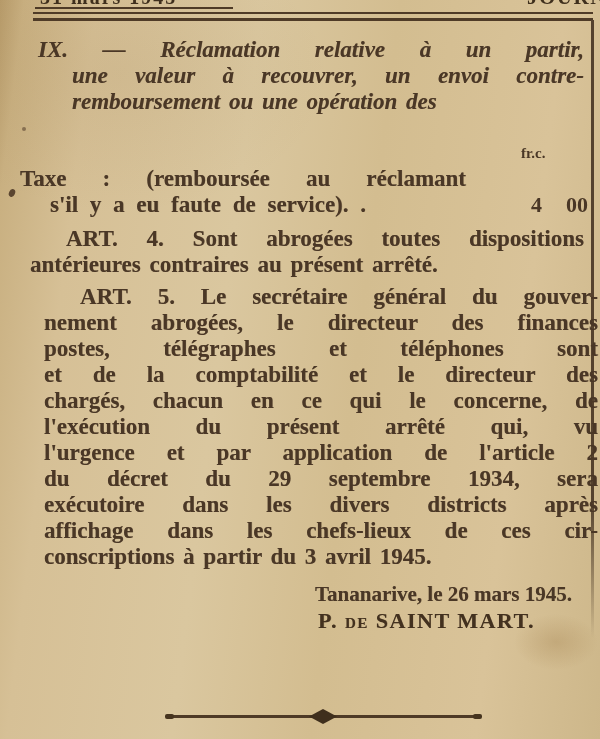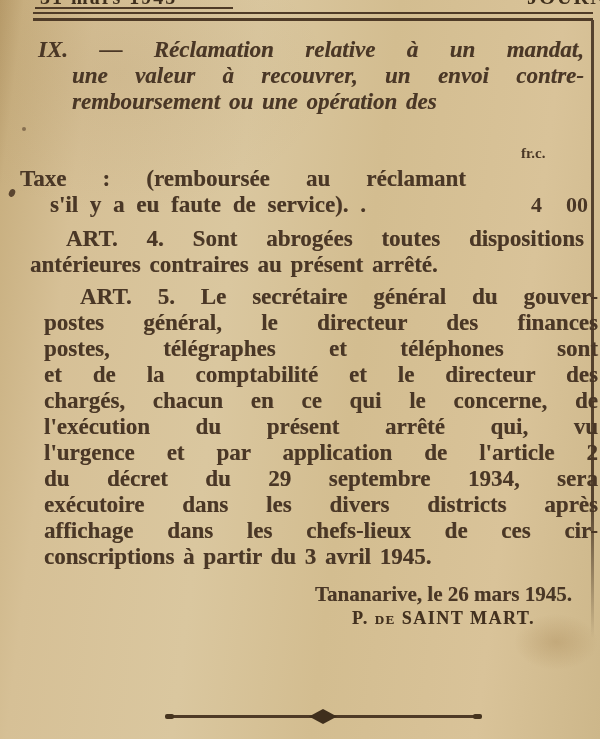--- a/index.html
+++ b/index.html
@@ -48,21 +48,21 @@
     justify-content:space-between;font-size:22px;font-weight:bold;}
 
   #article-4{left:30px;top:226px;width:554px;}
   #article-5{left:44px;top:284px;width:554px;}
   #article-4 .ln:first-child,#article-5 .ln:first-child{text-indent:36px;}
 
   #dateline{left:30px;top:582px;width:554px;text-align:right;padding-right:12px;
     box-sizing:border-box;font-size:21px;font-weight:bold;
     text-shadow:0.3px 0.3px 0.6px rgba(62,44,26,0.45);}
   #signature{left:30px;top:608px;width:554px;text-align:right;padding-right:49px;
-    box-sizing:border-box;font-size:18px;font-weight:bold;font-variant:small-caps;
+    box-sizing:border-box;font-size:22px;font-weight:bold;font-variant:small-caps;
     letter-spacing:1.5px;color:#43311f;
     text-shadow:0.3px 0.3px 0.6px rgba(62,44,26,0.45);}
 
   
   #divider-ornament{left:168px;top:708px;width:310px;height:16px;}
   #divider-line{left:0;top:7px;width:310px;height:2.5px;}
   #divider-diamond{left:141px;top:1px;width:28px;height:15px;background:#3f2f1d;
     clip-path:polygon(50% 0,100% 50%,50% 100%,0 50%);}
   .end-cap{top:6px;width:9px;height:4.5px;border-radius:2px;background:#46341f;}
   #cap-left{left:-3px;}
@@ -78,21 +78,21 @@
 <div class="abs" id="header-clip">
   <span class="frag" id="date-frag">31 mars 1945</span>
   <span class="frag" id="journal-frag">JOURNAL</span>
 </div>
 
 <div class="abs ink" id="date-underline"></div>
 <div class="abs" id="double-rule"></div>
 <div class="abs" id="column-rule"></div>
 
 <div class="abs par" id="section-heading">
-    <div class="ln">IX. — Réclamation relative à un mandat,</div>
+    <div class="ln">IX. — Réclamation relative à un partir,</div>
     <div class="ln">une valeur à recouvrer, un envoi contre-</div>
     <div class="ln">remboursement ou une opération des</div>
   </div>
 
 <div class="abs" id="currency-header">
   <span>fr.</span>
   <span>c.</span>
 </div>
 
 <div class="abs par" id="tax-clause">
@@ -105,21 +105,21 @@
   <span>00</span>
 </div>
 
 <div class="abs par" id="article-4">
     <div class="ln">ART. 4. Sont abrogées toutes dispositions</div>
     <div class="ln">antérieures contraires au présent arrêté.</div>
   </div>
 
 <div class="abs par" id="article-5">
     <div class="ln">ART. 5. Le secrétaire général du gouver-</div>
-    <div class="ln">postes général, le directeur des finances</div>
+    <div class="ln">nement abrogées, le directeur des finances</div>
     <div class="ln">postes, télégraphes et téléphones sont</div>
     <div class="ln">et de la comptabilité et le directeur des</div>
     <div class="ln">chargés, chacun en ce qui le concerne, de</div>
     <div class="ln">l'exécution du présent arrêté qui, vu</div>
     <div class="ln">l'urgence et par application de l'article 2</div>
     <div class="ln">du décret du 29 septembre 1934, sera</div>
     <div class="ln">exécutoire dans les divers districts après</div>
     <div class="ln">affichage dans les chefs-lieux de ces cir-</div>
     <div class="ln">conscriptions à partir du 3 avril 1945.</div>
   </div>

